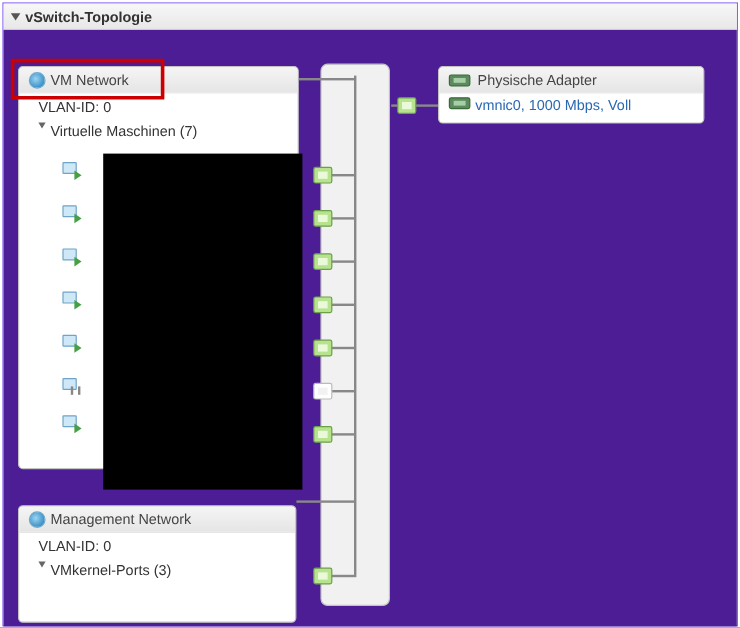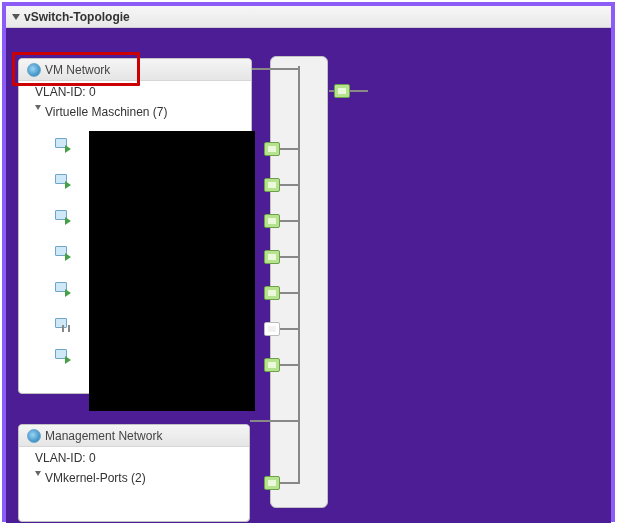--- a/index.html
+++ b/index.html
@@ -11,21 +11,21 @@
     color: #333;
     background: #fff;
     width: 617px;
     height: 523px;
     position: relative;
   }
   .panel {
     position: absolute;
     left: 2px; top: 2px;
     width: 613px; height: 520px;
-    border: 4px solid #8b5cf6;
+    border: 1px solid #8b5cf6;
     background: #fcfcfc;
   }
   .panel-header {
     height: 22px;
     line-height: 22px;
     background: linear-gradient(#f7f7f7,#e8e8e8);
     border-bottom: 1px solid #ccc;
     padding: 0 6px;
     font-weight: bold;
     color: #333;
@@ -269,27 +269,39 @@
       <div class="box-header">
         <span class="net-icon"></span>
         <span>Management Network</span>
       </div>
       <div class="box-body">
         <div class="row indent1">
           <span>VLAN-ID: 0</span>
         </div>
         <div class="row indent1">
           <span class="tree-arrow"></span>
-          <span>VMkernel-Ports (2)</span>
+          <span>VMkernel-Ports (3)</span>
         </div>
       </div>
     </div>
 
     <div class="vswitch"></div>
 
+    <div class="box phys-box">
+      <div class="box-header">
+        <span class="nic-icon" style="margin-right:6px;"></span>
+        <span>Physische Adapter</span>
+      </div>
+      <div class="box-body" style="padding:3px 8px;">
+        <div class="row">
+          <span class="nic-icon"></span>
+          <a class="link">vmnic0, 1000 Mbps, Voll</a>
+        </div>
+      </div>
+    </div>
 
     <div class="conn" style="left:323px; top:62px; width:39px; height:2px;"></div>
     <div class="port" style="left:328px; top:56px;"></div>
 
     <div class="conn" style="left:292px; top:38px; width:2px; height:418px;"></div>
 
     <div class="conn" style="left:246px; top:40px; width:46px; height:2px;"></div>
 
     <div class="conn" style="left:261px; top:120px; width:31px; height:2px;"></div>
     <div class="port" style="left:258px; top:114px;"></div>

